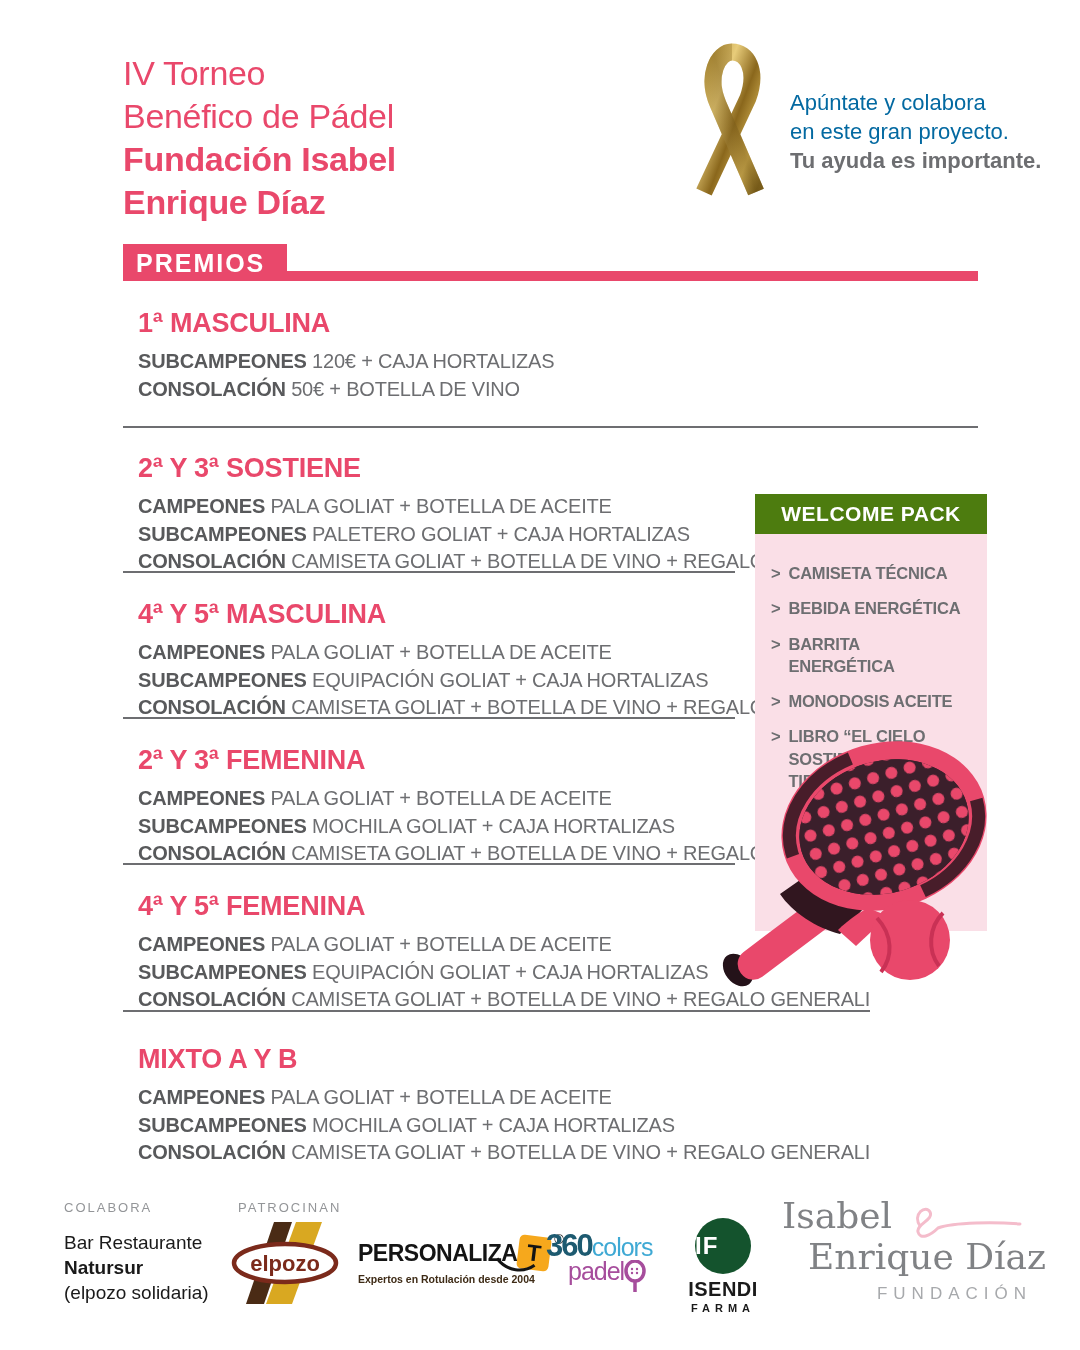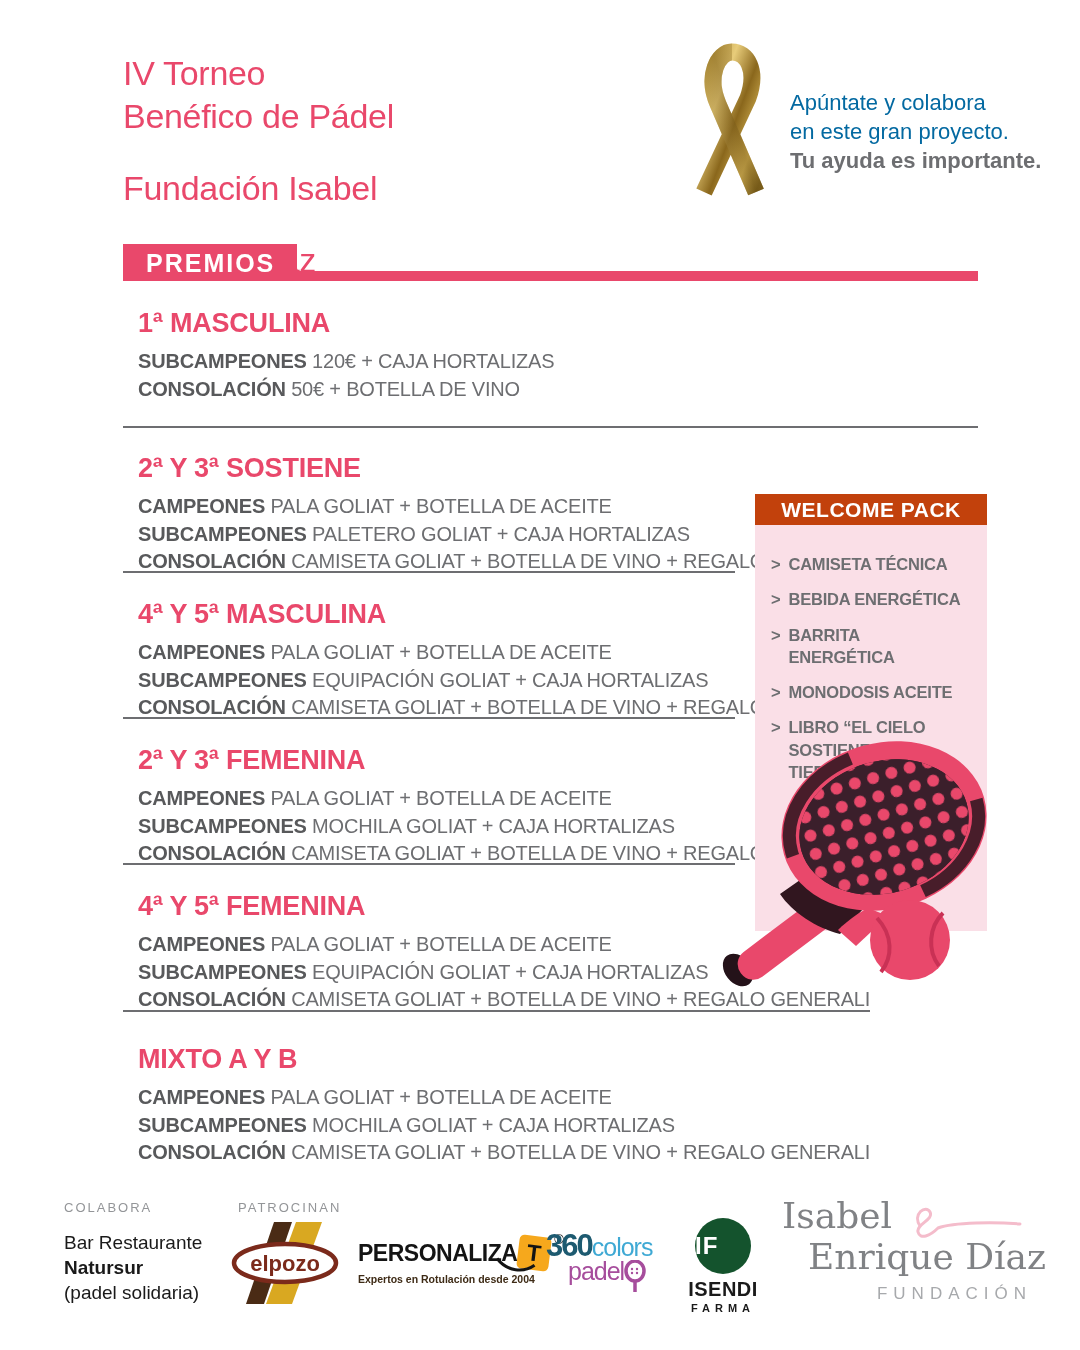--- a/index.html
+++ b/index.html
@@ -4,42 +4,42 @@
 <style>
   html,body { margin:0; padding:0; background:#e8e8e8; }
   .page {
     position:relative; width:1080px; height:1350px; margin:0 auto;
     background:#ffffff; overflow:hidden;
     font-family:"Liberation Sans", sans-serif;
   }
   
   .title-block { position:absolute; left:123px; top:52px; }
   .title-line { font-size:34px; line-height:43px; color:#E9486B; font-weight:400; letter-spacing:-0.3px; }
-  .title-line.bold { font-weight:400;margin-top:29px; }
+  .title-line.bold { font-weight:700; }
   .ribbon-wrap { position:absolute; left:678px; top:40px; width:100px; height:168px; }
   .support-block { position:absolute; left:790px; top:88px; }
   .support-line { font-size:22px; line-height:29px; color:#0369a1; font-weight:400; }
   .support-line.bold { font-weight:700; color:#6D6E71; }
   
   .premios-row { position:absolute; left:123px; top:244px; width:855px; display:flex; align-items:flex-end; }
   .premios-box {
     background:#E9486B; color:#ffffff; font-weight:700; font-size:25px;
-    letter-spacing:2px; padding:6px 22px 5px 23px; line-height:26px;
+    letter-spacing:2px; padding:6px 22px 5px 13px; line-height:26px;
   }
   .premios-rule { flex:1; height:10px; background:#E9486B; }
   
   .cat { position:absolute; left:138px; width:620px; }
   .cat-title { margin:8px 0 9px 0; font-size:27px; font-weight:700; color:#E9486B; letter-spacing:-0.2px; }
   .cat-line { font-size:20px; line-height:27.5px; letter-spacing:-0.2px; white-space:nowrap; }
   .lbl { font-weight:700; color:#58595B; }
   .val { font-weight:400; color:#6D6E71; }
   .divider { position:absolute; left:123px; height:2px; background:#6D6E71; }
   
   .wp-box { position:absolute; left:755px; top:494px; width:232px; height:437px; background:#FADFE7; }
-  .wp-header { background:#c2410c; height:31px; display:flex; align-items:center; justify-content:center; }
+  .wp-header { background:#4d7c0f; height:40px; display:flex; align-items:center; justify-content:center; }
   .wp-title { color:#ffffff; font-size:21px; font-weight:700; letter-spacing:0.5px; }
   .wp-items { padding:28px 14px 0 16px; }
   .wp-item { display:flex; gap:8px; margin-bottom:13px; font-size:16.5px; font-weight:700; color:#6D6E71; line-height:1.35; letter-spacing:-0.2px; }
   .wp-item .txt { max-width:172px; }
   .racket-wrap { position:absolute; left:688px; top:730px; width:312px; height:268px; }
   
   .foot-label { position:absolute; font-size:13px; letter-spacing:2px; color:#939598; font-weight:400; }
   .natursur { position:absolute; left:64px; top:1230px; font-size:19px; line-height:25px; color:#1A1A1A; }
   .natursur .b { font-weight:700; }
   .elpozo-wrap { position:absolute; left:230px; top:1222px; width:110px; height:82px; }
@@ -214,21 +214,21 @@
       <path d="M255,183 C241,197 239,220 251,236" fill="none" stroke="#C93155" stroke-width="4"></path>
     </svg>
   </div>
 
   <div class="foot-label" style="left:64px; top:1200px;">COLABORA</div>
   <div class="foot-label" style="left:238px; top:1200px;">PATROCINAN</div>
 
   <div class="natursur">
     <div>Bar Restaurante</div>
     <div class="b">Natursur</div>
-    <div>(padel solidaria)</div>
+    <div>(elpozo solidaria)</div>
   </div>
 
   <div class="elpozo-wrap">
     <svg width="110" height="82" viewBox="0 0 110 82">
       <polygon points="44,0 62,0 34,82 16,82" fill="#4A2B15"></polygon>
       <polygon points="66,0 92,0 62,82 36,82" fill="#D9A821"></polygon>
       <ellipse cx="55" cy="41" rx="51" ry="19" fill="#ffffff" stroke="#7B2A1B" stroke-width="4.5"></ellipse>
       <text x="55" y="49" text-anchor="middle" font-family="Liberation Sans, sans-serif" font-size="22" font-weight="700" fill="#7B2A1B">elpozo</text>
     </svg>
   </div>

